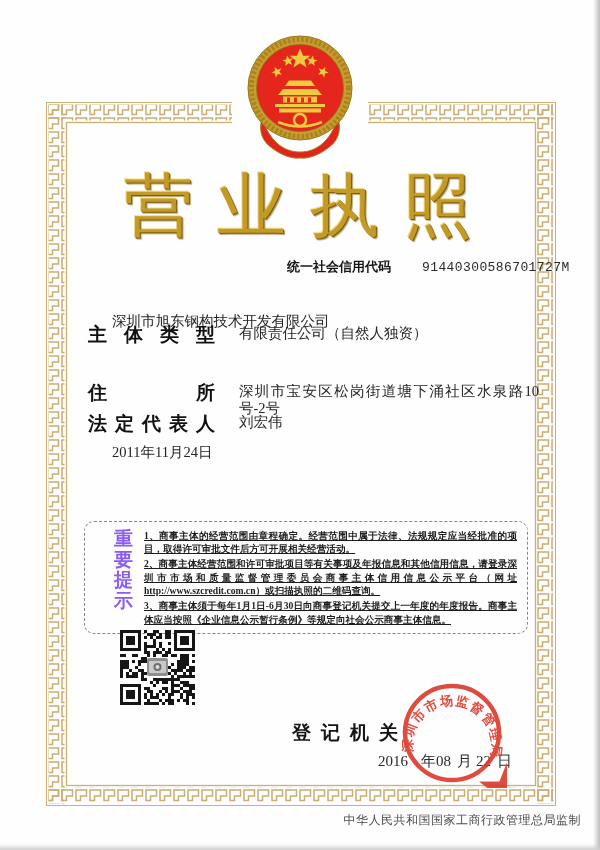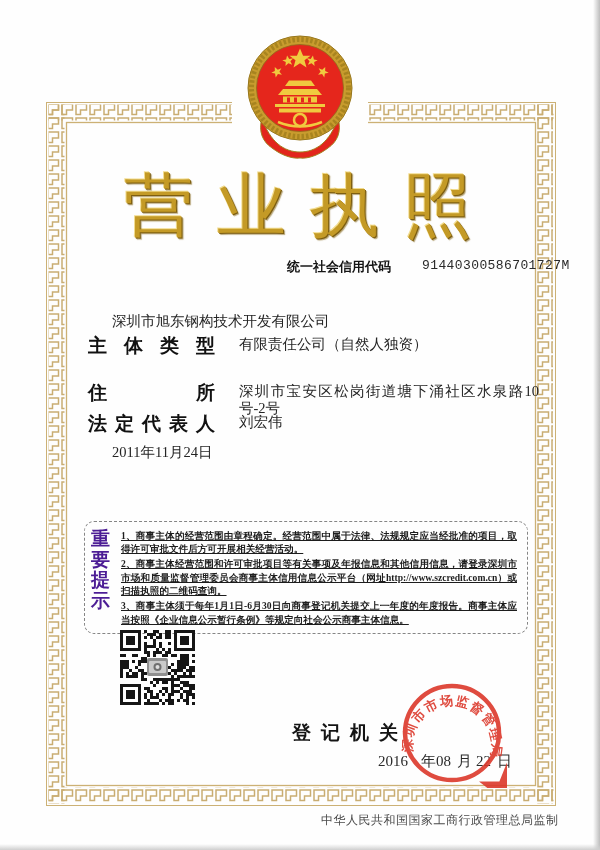--- a/index.html
+++ b/index.html
@@ -10,50 +10,50 @@
   .scan-bottom{position:absolute;left:0;bottom:0;width:100%;height:6px;
         background:linear-gradient(to top,#cfcfcf,rgba(210,210,210,0));}
   .frame-svg{position:absolute;left:46px;top:102px;}
   .emblem-backing{position:absolute;left:232px;top:98px;width:136px;height:30px;background:#fefefe;}
   .emblem{position:absolute;left:244px;top:30px;}
   .title{position:absolute;left:0;top:160px;width:600px;text-align:center;
         font-family:"Liberation Sans","DejaVu Sans",sans-serif;font-weight:normal;
         font-size:69px;letter-spacing:24px;padding-left:20px;box-sizing:border-box;
         color:#c49a26;
         text-shadow:1px 1px 0 #7d5e10,2px 2px 1px rgba(125,94,16,.55),-1px -1px 0 #f2dc8e;}
-  .code-line{position:absolute;left:287px;top:258px;display:flex;align-items:flex-start;gap:7px;}
+  .code-line{position:absolute;left:287px;top:258px;display:flex;align-items:center;gap:7px;}
   .code-label{font-family:"Liberation Sans","DejaVu Sans",sans-serif;font-weight:bold;
         font-size:13px;color:#141414;}
   .code-value{font-family:"Liberation Mono","DejaVu Sans Mono",monospace;
         font-size:13px;color:#2a2a2a;letter-spacing:.4px;margin-left:24px;}
   .frow{position:absolute;left:88px;display:flex;align-items:flex-start;}
   .flabel{display:inline-block;width:127px;text-align:justify;text-align-last:justify;
         font-family:"Liberation Sans","DejaVu Sans",sans-serif;font-weight:bold;
         font-size:19px;color:#111;flex:none;}
   .fvalue{margin-left:24px;font-size:14.5px;color:#242424;line-height:16.5px;padding-top:3px;}
   .fvalue.addr{max-width:300px;text-align:justify;}
-  .row1{top:310px}.row2{top:333px}.row3{top:380px}.row4{top:411px}.row5{top:441px}
+  .row1{top:310px}.row2{top:322px}.row3{top:380px}.row4{top:411px}.row5{top:441px}
   .notice{position:absolute;left:84px;top:521px;width:444px;box-sizing:border-box;
         border:1.6px dashed #858585;border-radius:10px;padding:5px 10px 5px 6px;
         display:flex;gap:9px;background:rgba(255,255,255,.4);}
   .notice-side{width:21px;flex:none;word-break:break-all;line-height:20.5px;font-size:19px;
-        font-weight:bold;color:#4c1d95;
-        font-family:"Liberation Sans","DejaVu Sans",sans-serif;padding-top:2px;}
+        font-weight:bold;color:#8b5cf6;
+        font-family:"Liberation Sans","DejaVu Sans",sans-serif;padding-top:2px;margin-left:23px;}
   .notice-body p{margin:1.5px 0;font-size:9.6px;font-weight:bold;color:#1d1d1d;
         line-height:13.6px;text-align:justify;text-decoration:underline;}
   .qr{position:absolute;left:120px;top:630px;width:75px;height:75px;}
   .reg-label{position:absolute;left:292px;top:720px;
         font-family:"Liberation Sans","DejaVu Sans",sans-serif;font-weight:bold;
         font-size:19px;letter-spacing:10px;color:#141414;white-space:nowrap;}
   .date-line{position:absolute;left:378px;top:752px;font-size:15px;color:#2a2a2a;white-space:nowrap;}
   .date-line .dy{margin-right:13px;}
   .date-line .dm{margin-left:6px;margin-right:4px;}
   .date-line .dd{margin-left:6px;margin-right:9px;}
   .seal{position:absolute;left:397px;top:678px;opacity:.9;}
-  .footer{position:absolute;left:321px;top:812px;width:260px;text-align:left;
+  .footer{position:absolute;left:321px;top:812px;width:260px;text-align:right;
         font-size:12px;color:#4a4a4a;letter-spacing:.5px;}
 </style>
 </head>
 <body>
 
 <div class="page">
 
   <svg class="frame-svg" width="510" height="704" viewBox="0 0 510 704" xmlns="http://www.w3.org/2000/svg">
     <defs>
       <pattern id="gk" width="14" height="14" patternUnits="userSpaceOnUse">

